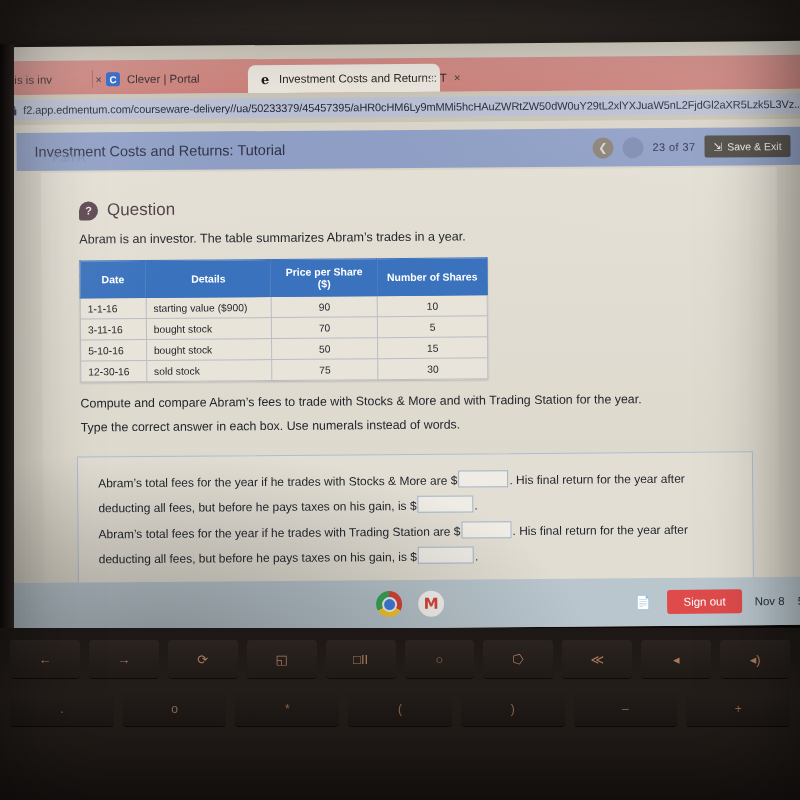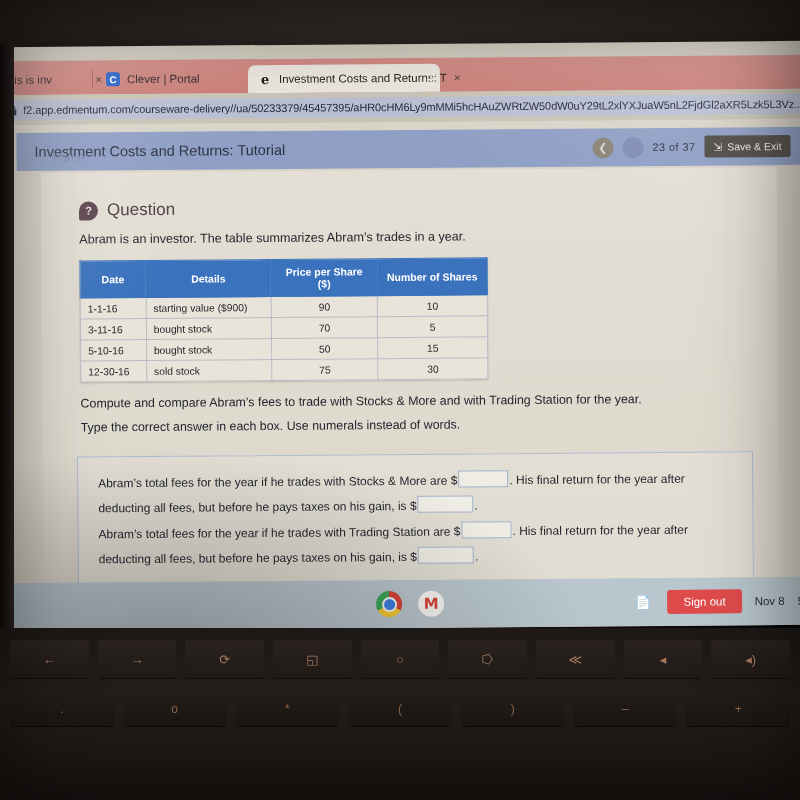--- a/index.html
+++ b/index.html
@@ -309,20 +309,21 @@
     <div class="bars"></div>
     <div class="snum">0107755</div>
   </div>
 
   <div class="kbd">
     <div class="krow r1">
       <div class="key">←</div>
       <div class="key">→</div>
       <div class="key">⟳</div>
       <div class="key">◱</div>
+      <div class="key">□II</div>
       <div class="key">○</div>
       <div class="key">⭔</div>
       <div class="key">≪</div>
       <div class="key">◂</div>
       <div class="key">◂)</div>
     </div>
     <div class="krow r2">
       <div class="key r2k">.</div>
       <div class="key r2k">o</div>
       <div class="key r2k">*</div>

